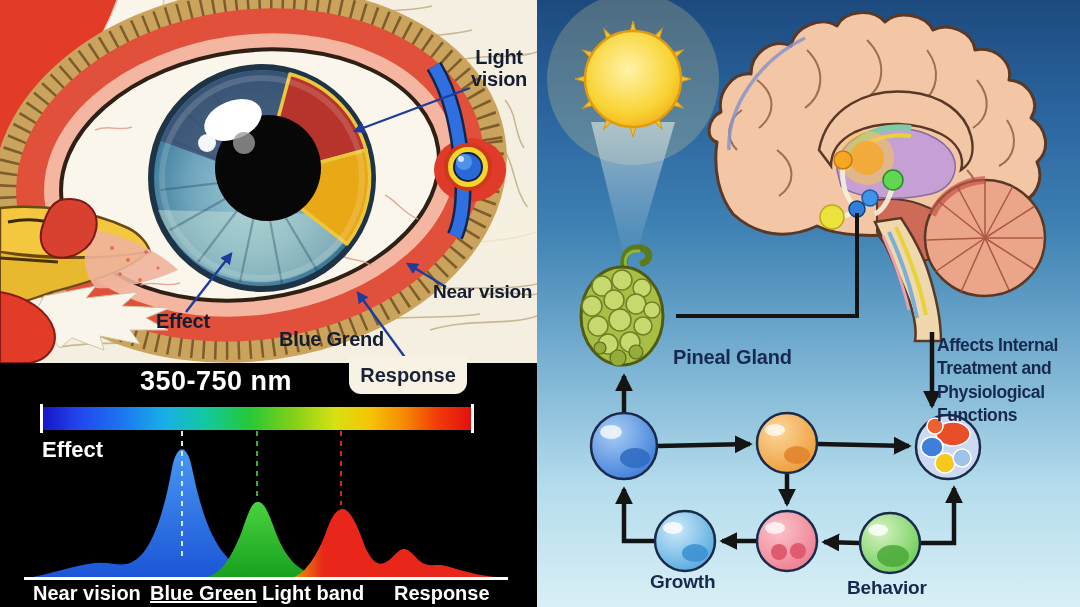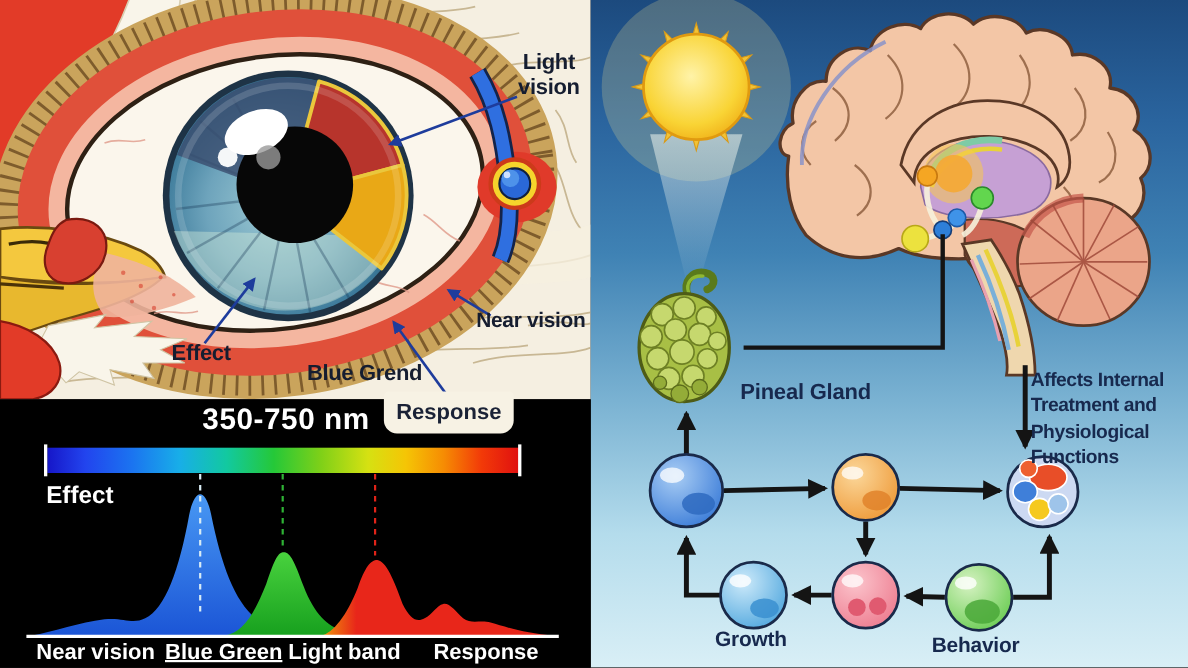--- a/index.html
+++ b/index.html
@@ -14,21 +14,21 @@
   #lbl-near-vision{left:433px;top:281px;font-size:19px;}
   #lbl-blue-grend{left:279px;top:328px;}
   #lbl-effect{left:156px;top:310px;}
   
   #response-patch{left:349px;top:356px;width:118px;height:38px;background:#f7f2e4;
                   border-radius:4px 4px 12px 12px;z-index:6;display:flex;align-items:center;
                   justify-content:center;}
   #response-patch span{color:#1a2236;font-weight:700;font-size:20px;}
   
   #spectrum-panel{left:0;top:363px;width:537px;height:244px;background:#000;overflow:hidden;z-index:2;}
-  #spectrum-title{position:absolute;left:140px;top:3px;width:240px;text-align:center;color:#fff;
+  #spectrum-title{position:absolute;left:140px;top:3px;width:240px;text-align:left;color:#fff;
                   font-weight:700;font-size:27px;letter-spacing:0.5px;}
   #spectrum-bar{position:absolute;left:43px;top:44px;width:429px;height:23px;
     background:linear-gradient(90deg,#1616c8 0%,#2244ee 8%,#1b74f0 18%,#18aee8 28%,
       #12c9a0 38%,#25c838 48%,#7fd018 58%,#d6e112 68%,#f5c505 76%,#f68c03 84%,
       #f23a08 92%,#e01010 100%);}
   .bar-cap{position:absolute;top:41px;width:3px;height:29px;background:#fff;}
   #cap-left{left:40px;} #cap-right{left:471px;}
   #spectrum-effect{position:absolute;left:42px;top:74px;color:#fff;font-weight:700;font-size:22px;}
   .axis-label{position:absolute;top:582px;color:#fff;font-weight:700;font-size:20px;white-space:nowrap;z-index:3;}
   

